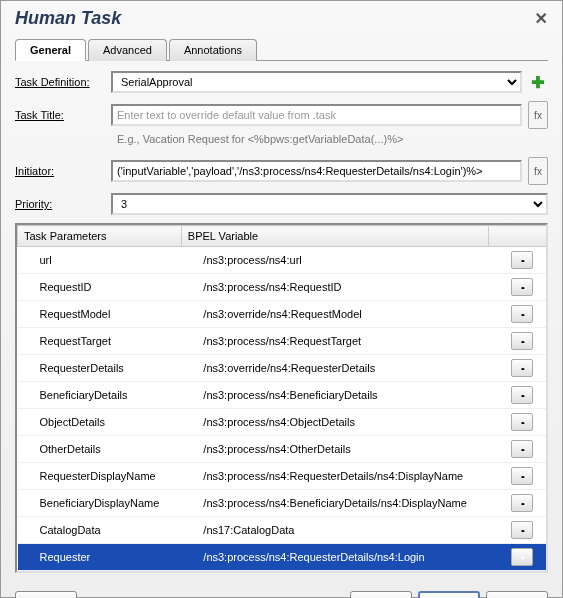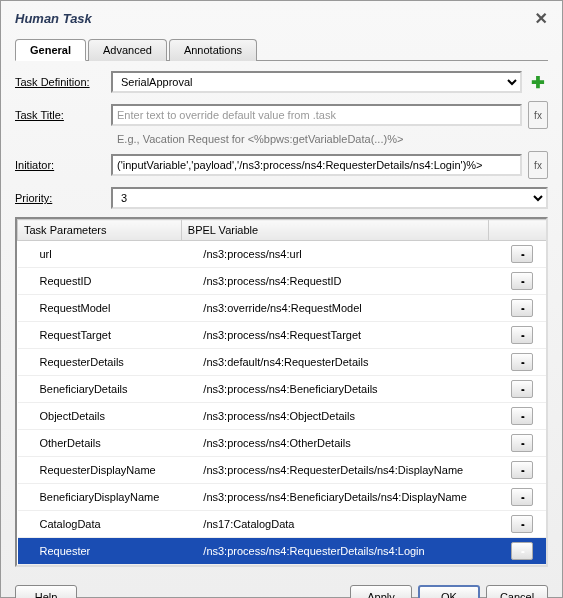--- a/index.html
+++ b/index.html
@@ -1,30 +1,30 @@
 <!DOCTYPE html>
 <html><head>
 <meta charset="utf-8">
 <style>
 * { box-sizing: border-box; font-family: Tahoma, Arial, sans-serif; font-size: 11px; }
 body { margin: 0; padding: 0; background: #fff; }
 .dialog { width: 563px; height: 598px; border: 1px solid #999; background: linear-gradient(to bottom, #f8f8f8, #eee); display: flex; flex-direction: column; }
 .titlebar { display: flex; align-items: center; justify-content: space-between; padding: 6px 10px 4px 14px; }
-.titlebar h1 { font-size: 13px; font-weight: bold; color: #2a3a5a; margin: 0; font-style: italic; }
+.titlebar h1 { font-size: 18px; font-weight: bold; color: #2a3a5a; margin: 0; font-style: italic; }
 .close-x { cursor: pointer; font-size: 16px; font-weight: bold; color: #555; padding: 2px 4px; }
 .content { flex: 1; padding: 4px 14px 8px 14px; display: flex; flex-direction: column; }
 .tabs { display: flex; border-bottom: 1px solid #999; margin-bottom: 10px; }
 .tab { padding: 4px 14px; border: 1px solid #999; border-bottom: none; margin-right: 2px; background: linear-gradient(to bottom, #f5f5f5, #e0e0e0); border-radius: 4px 4px 0 0; cursor: pointer; position: relative; top: 1px; }
 .tab.active { background: #fff; border-bottom: 1px solid #fff; font-weight: bold; }
 .form-row { display: flex; align-items: center; margin-bottom: 8px; gap: 6px; }
 .form-row label { width: 90px; text-decoration: underline; color: #000; }
 .form-row select, .form-row input[type="text"] { flex: 1; height: 22px; border: 2px inset #ddd; padding: 0 4px; background: #fff; }
 .form-row input[type="text"]::placeholder { color: #999; }
 .icon-btn { width: 20px; height: 20px; display: flex; align-items: center; justify-content: center; cursor: pointer; }
-.hint { color: #777; font-size: 11px; margin: -4px 0 6px 102px; }
+.hint { color: #777; font-size: 11px; margin: -4px 0 12px 102px; }
 .table-wrap { flex: 1; border: 2px inset #ddd; background: #fff; overflow: auto; }
 table { width: 100%; border-collapse: collapse; }
 th { text-align: left; padding: 4px 6px; background: linear-gradient(to bottom, #fafafa, #e8e8e8); border: 1px solid #ccc; font-weight: normal; position: sticky; top: 0; }
 td { padding: 4px 22px; border-bottom: 1px solid #eee; }
 tr.selected td { background: #1a4db3; color: #fff; }
 .row-btn { width: 22px; height: 18px; border: 1px solid #aaa; background: linear-gradient(to bottom,#fefefe,#e0e0e0); border-radius: 2px; text-align: center; line-height: 14px; cursor: pointer; font-weight: bold; letter-spacing: -2px; font-size: 10px; }
 .footer { display: flex; justify-content: space-between; align-items: center; padding: 10px 14px 12px 14px; }
 .footer .right { display: flex; gap: 6px; }
 .btn { min-width: 62px; height: 24px; border: 1px solid #888; background: linear-gradient(to bottom,#fefefe,#ddd); border-radius: 3px; cursor: pointer; padding: 0 12px; }
 .btn.default { border: 2px solid #5a7ab8; }
@@ -109,21 +109,21 @@
             </tr>
             <tr>
               <td>RequestTarget</td>
               <td>/ns3:process/ns4:RequestTarget</td>
               <td>
                 <div class="row-btn">...</div>
               </td>
             </tr>
             <tr>
               <td>RequesterDetails</td>
-              <td>/ns3:default/ns4:RequesterDetails</td>
+              <td>/ns3:override/ns4:RequesterDetails</td>
               <td>
                 <div class="row-btn">...</div>
               </td>
             </tr>
             <tr>
               <td>BeneficiaryDetails</td>
               <td>/ns3:process/ns4:BeneficiaryDetails</td>
               <td>
                 <div class="row-btn">...</div>
               </td>

